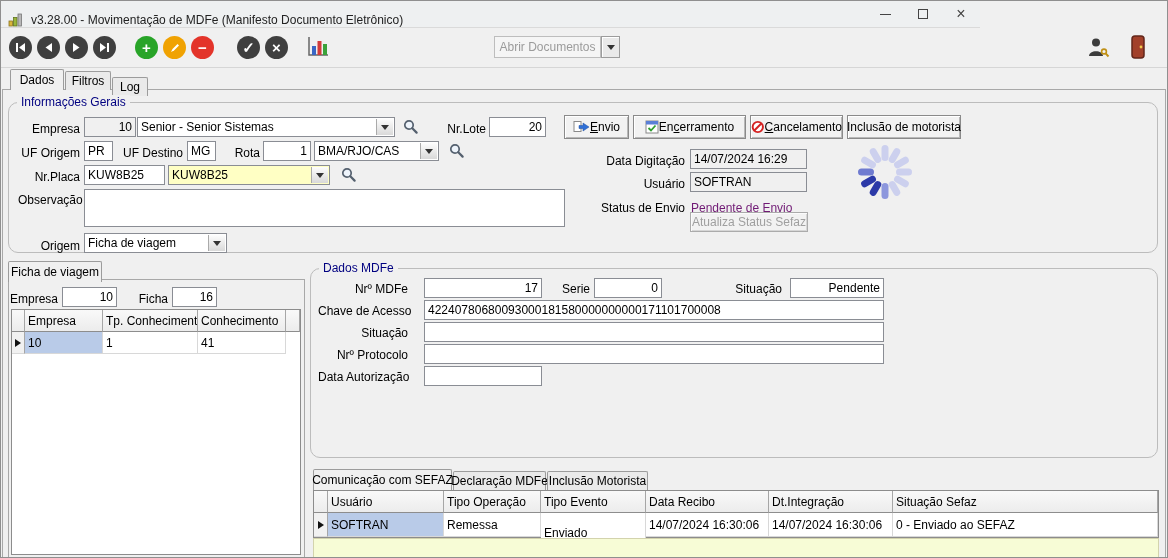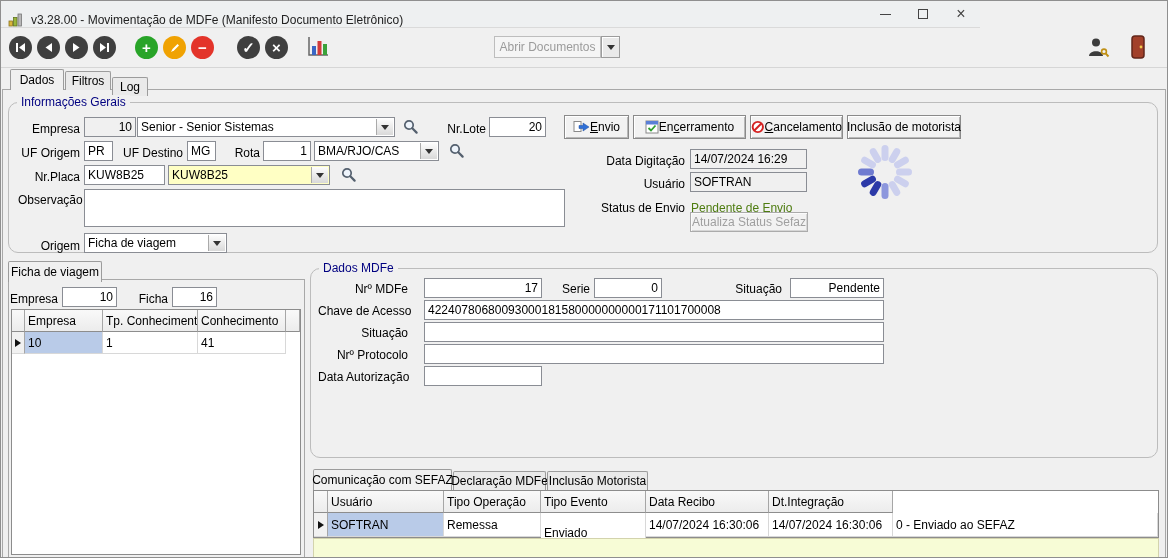--- a/index.html
+++ b/index.html
@@ -57,21 +57,21 @@
   .tri-down{width:0;height:0;border-left:4px solid transparent;border-right:4px solid transparent;
             border-top:5px solid #333}
   .mag{position:absolute;z-index:2;display:flex}
   .memo{position:absolute;border:1px solid #8a8d94;background:#fff;z-index:2}
   
   .btn3d{position:absolute;background:#f2f2f2;border:1px solid #8a8a8a;
          box-shadow:inset 1px 1px 0 #fff,inset -1px -1px 0 #b8b8b8;
          display:flex;align-items:center;justify-content:center;white-space:nowrap;z-index:2}
   .btn3d.disabled{color:#9f9f9f;border-color:#ababab;
          box-shadow:inset 1px 1px 0 #fbfbfb,inset -1px -1px 0 #d6d6d6}
-  .status-link{color:#4d7c0f}
+  .status-link{color:#701a75}
   
   .grid{position:absolute;background:#fff;border:1px solid #8c8c8c;z-index:2}
   .gh{position:absolute;background:linear-gradient(#f9f9f9,#ececec);border-right:1px solid #a6a6a6;
       border-bottom:1px solid #8d8d8d;display:flex;align-items:center;padding:0 3px;
       white-space:nowrap;overflow:hidden}
   .gc{position:absolute;background:#fff;border-right:1px solid #d8d8d8;border-bottom:1px solid #d8d8d8;
       display:flex;align-items:center;padding:0 3px;white-space:nowrap;overflow:hidden}
   .ind{background:#f1f1f1;justify-content:center;border-right:1px solid #a6a6a6}
   .sel{background:#b9cbe8}
   .tri-right{width:0;height:0;border-top:4px solid transparent;border-bottom:4px solid transparent;
@@ -348,20 +348,21 @@
 <div class="tab" style="left:453px;top:471px;width:93px">Declaração MDFe</div>
 <div class="tab" style="left:547px;top:471px;width:101px">Inclusão Motorista</div>
 
 <div class="grid" style="left:313px;top:490px;width:846px;height:48px">
   <div class="gh" style="left:0;top:0;width:14px;height:22px"></div>
   <div class="gh" style="left:14px;top:0;width:116px;height:22px">Usuário</div>
   <div class="gh" style="left:130px;top:0;width:97px;height:22px">Tipo Operação</div>
   <div class="gh" style="left:227px;top:0;width:105px;height:22px">Tipo Evento</div>
   <div class="gh" style="left:332px;top:0;width:123px;height:22px">Data Recibo</div>
   <div class="gh" style="left:455px;top:0;width:124px;height:22px">Dt.Integração</div>
+  <div class="gh" style="left:579px;top:0;width:265px;height:22px">Situação Sefaz</div>
   <div class="gc ind" style="left:0;top:22px;width:14px;height:24px">
       <span class="tri-right"></span>
     </div>
   <div class="gc sel" style="left:14px;top:22px;width:116px;height:24px">SOFTRAN</div>
   <div class="gc" style="left:130px;top:22px;width:97px;height:24px">Remessa</div>
   <div class="gc" style="left:227px;top:22px;width:105px;height:40px">Enviado</div>
   <div class="gc" style="left:332px;top:22px;width:123px;height:24px">14/07/2024 16:30:06</div>
   <div class="gc" style="left:455px;top:22px;width:124px;height:24px">14/07/2024 16:30:06</div>
   <div class="gc" style="left:579px;top:22px;width:265px;height:24px">0 - Enviado ao SEFAZ</div>
 </div>

